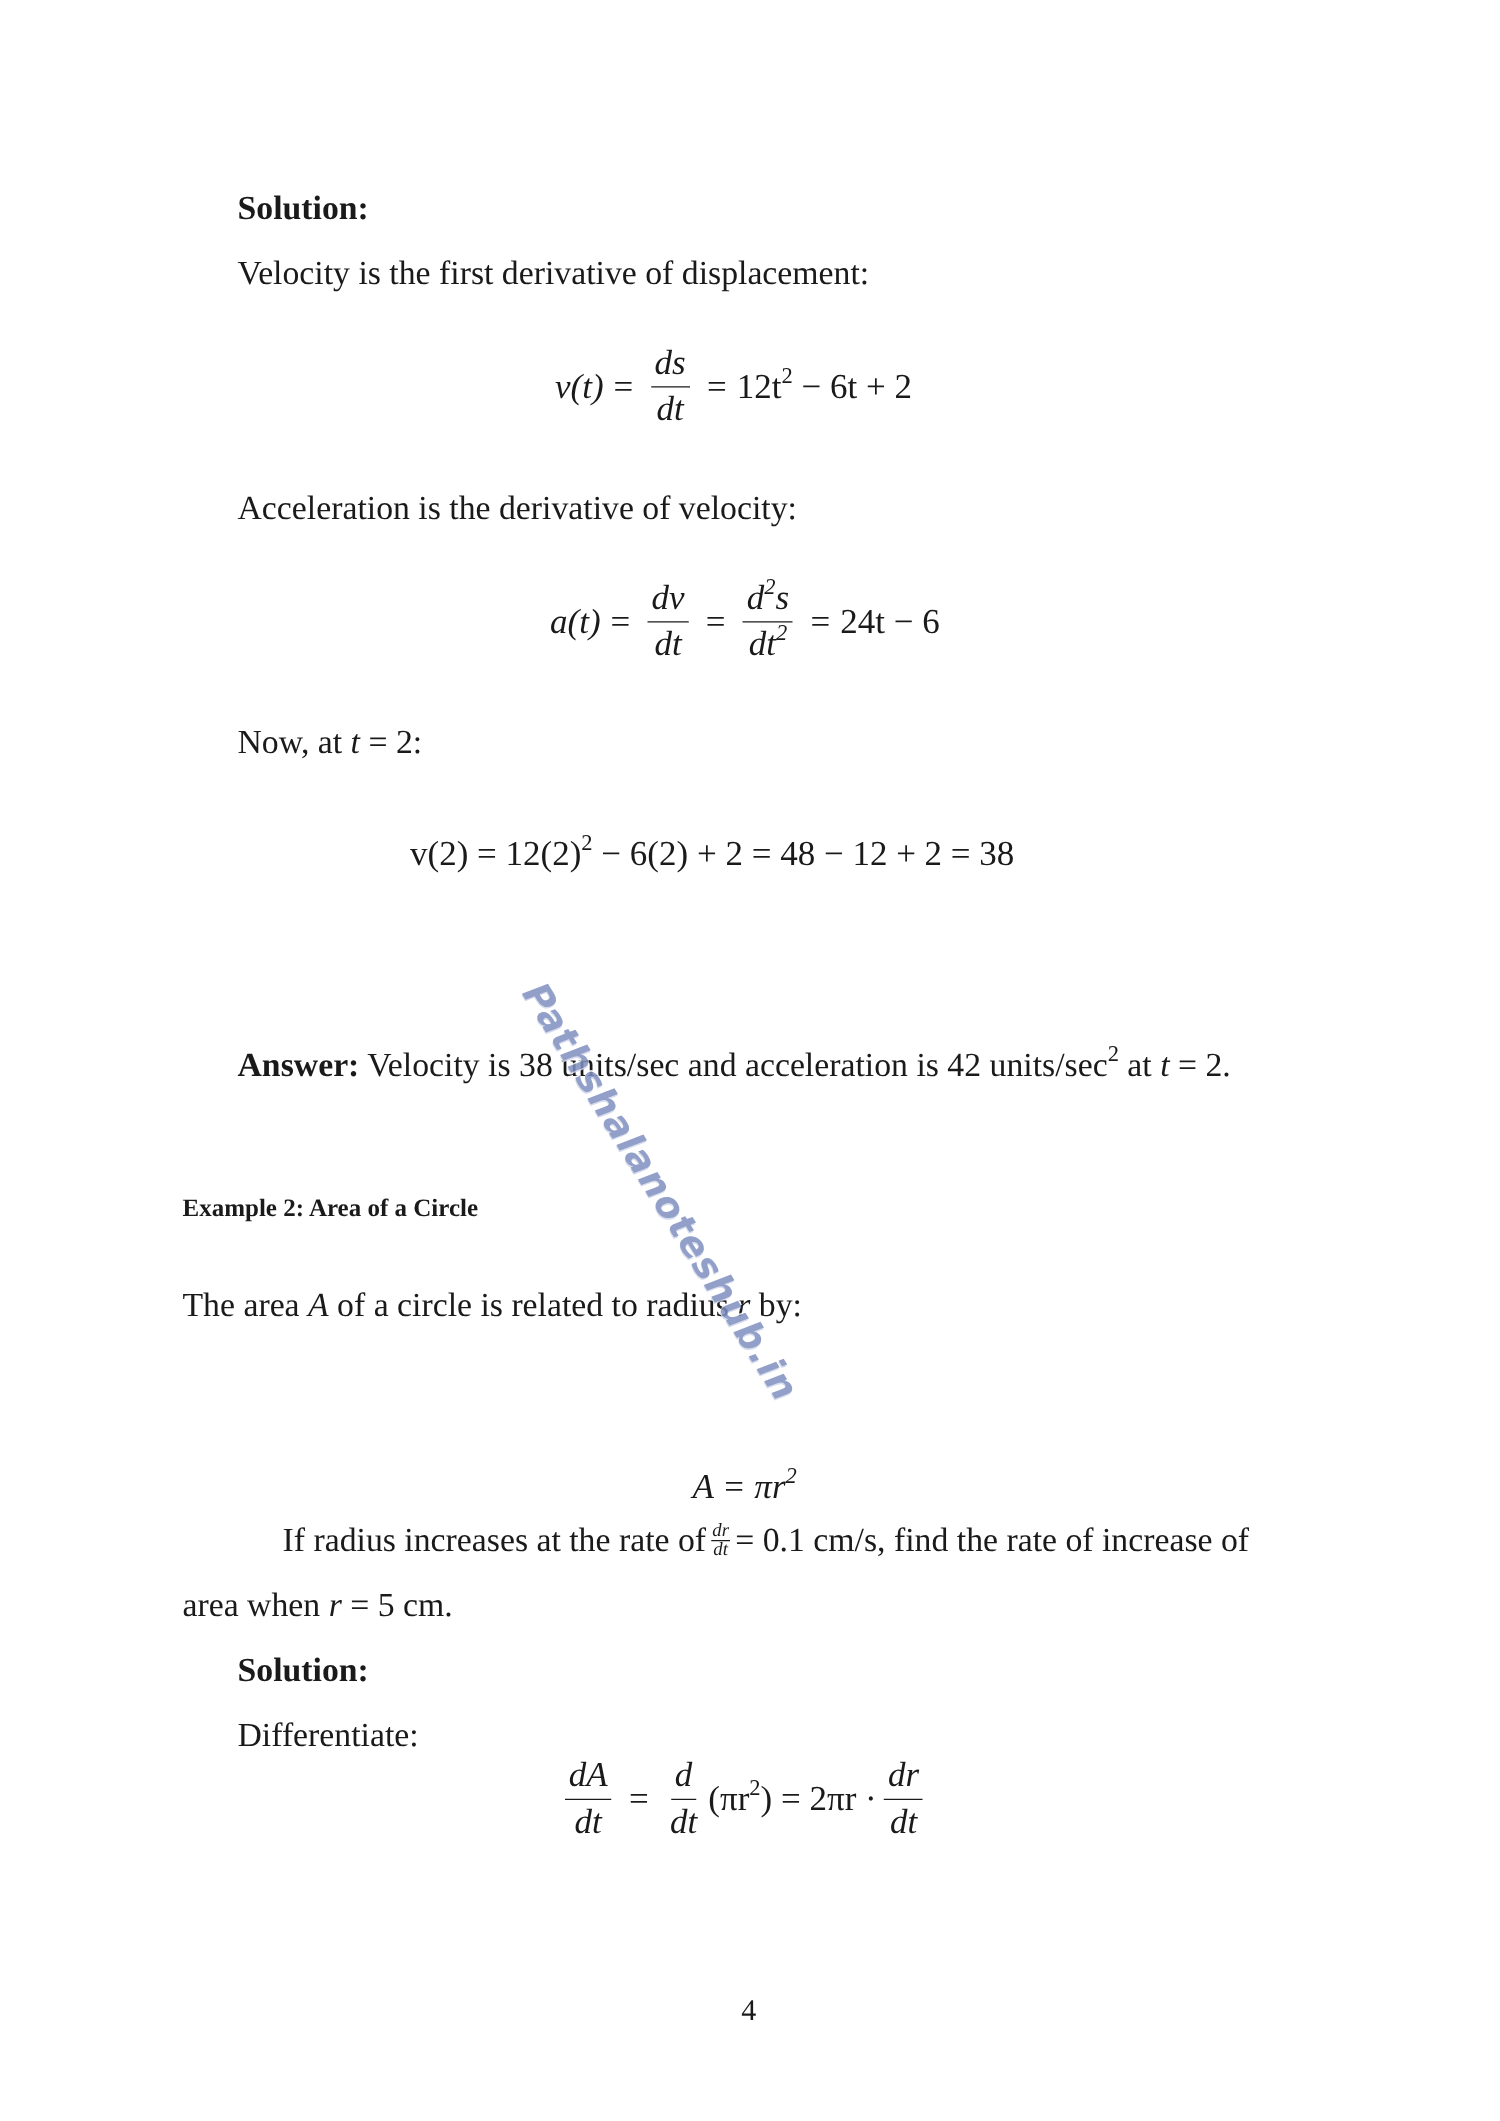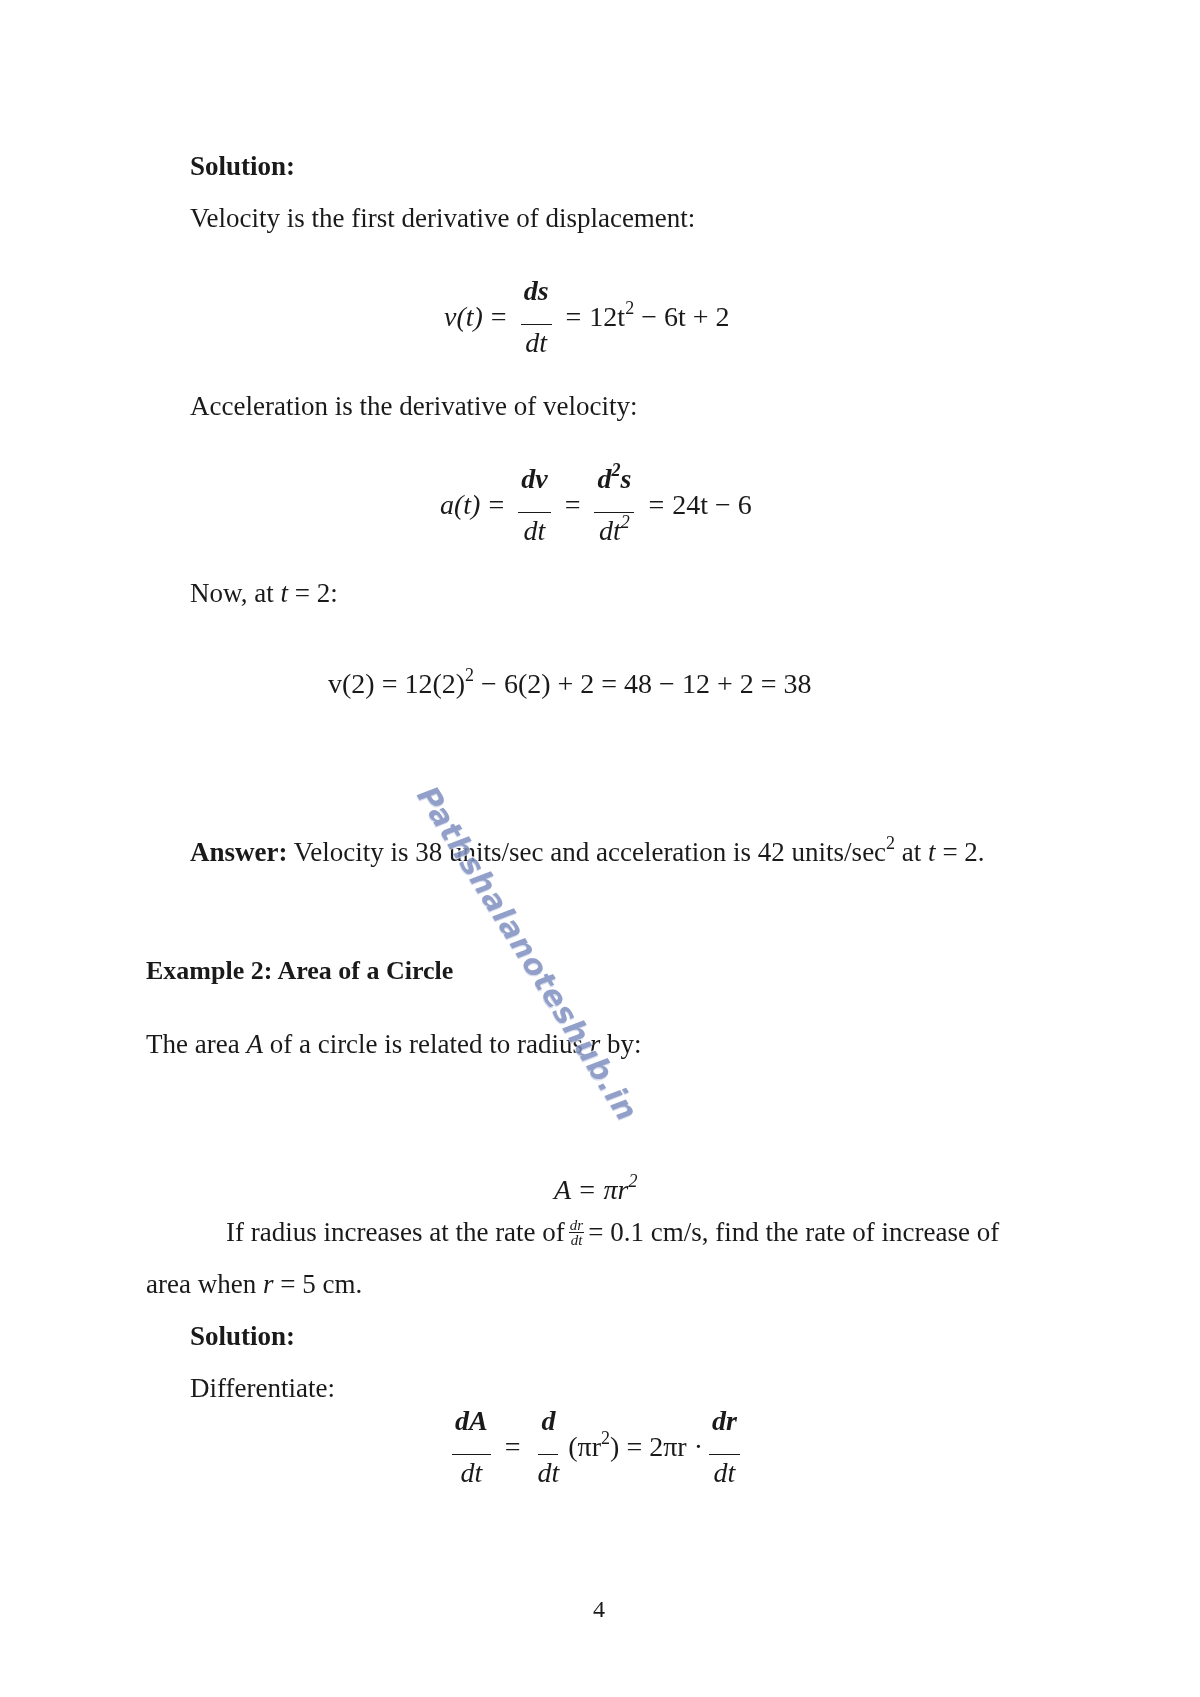--- a/index.html
+++ b/index.html
@@ -8,27 +8,27 @@
       font-family: "Liberation Serif", "DejaVu Serif", serif;
       color: #1a1a1a;
     }
     .page { position: absolute; left: 0; top: 0; width: 1112px; height: 1697px; }
     .abs { position: absolute; white-space: nowrap; }
     .txt { font-size: 27px; line-height: 32px; }
     .bold { font-weight: bold; }
     .it { font-style: italic; }
     .math { font-size: 28px; line-height: 32px; display: flex; align-items: center; justify-content: flex-end; }
     .frac { display: inline-flex; flex-direction: column; align-items: center; margin: 0 6px; vertical-align: middle; }
-    .frac .num { border-bottom: 1.5px solid #1a1a1a; padding: 0 3px 18px 3px; line-height: 30px; font-weight: bold; }
+    .frac .num { border-bottom: 1.5px solid #1a1a1a; padding: 0 3px 3px 3px; line-height: 30px; }
     .frac .den { padding: 3px 3px 0 3px; line-height: 30px; }
     .small-frac { display: inline-flex; flex-direction: column; align-items: center; font-size: 15px; line-height: 14px; vertical-align: middle; margin: 0 4px; }
     .small-frac .num { border-bottom: 1px solid #1a1a1a; padding: 0 1px; }
     .op { margin: 0 8px; }
     sup { font-size: 18px; vertical-align: 12px; line-height: 0; }
-    .heading { font-size: 26px; font-weight: bold; }
+    .heading { font-size: 20px; font-weight: bold; }
     .watermark {
       position: absolute; left: 440px; top: 780px;
       font-family: "DejaVu Sans", sans-serif; font-weight: bold; font-style: italic;
       font-size: 30px; color: #7f8fc0; opacity: 0.85;
       transform: rotate(58deg); transform-origin: left top;
       letter-spacing: 1px;
       text-shadow: 1px 1px 0 #cfd6ea, -1px -1px 0 #ffffff;
     }
     .page-number { font-size: 24px; }
   </style>

